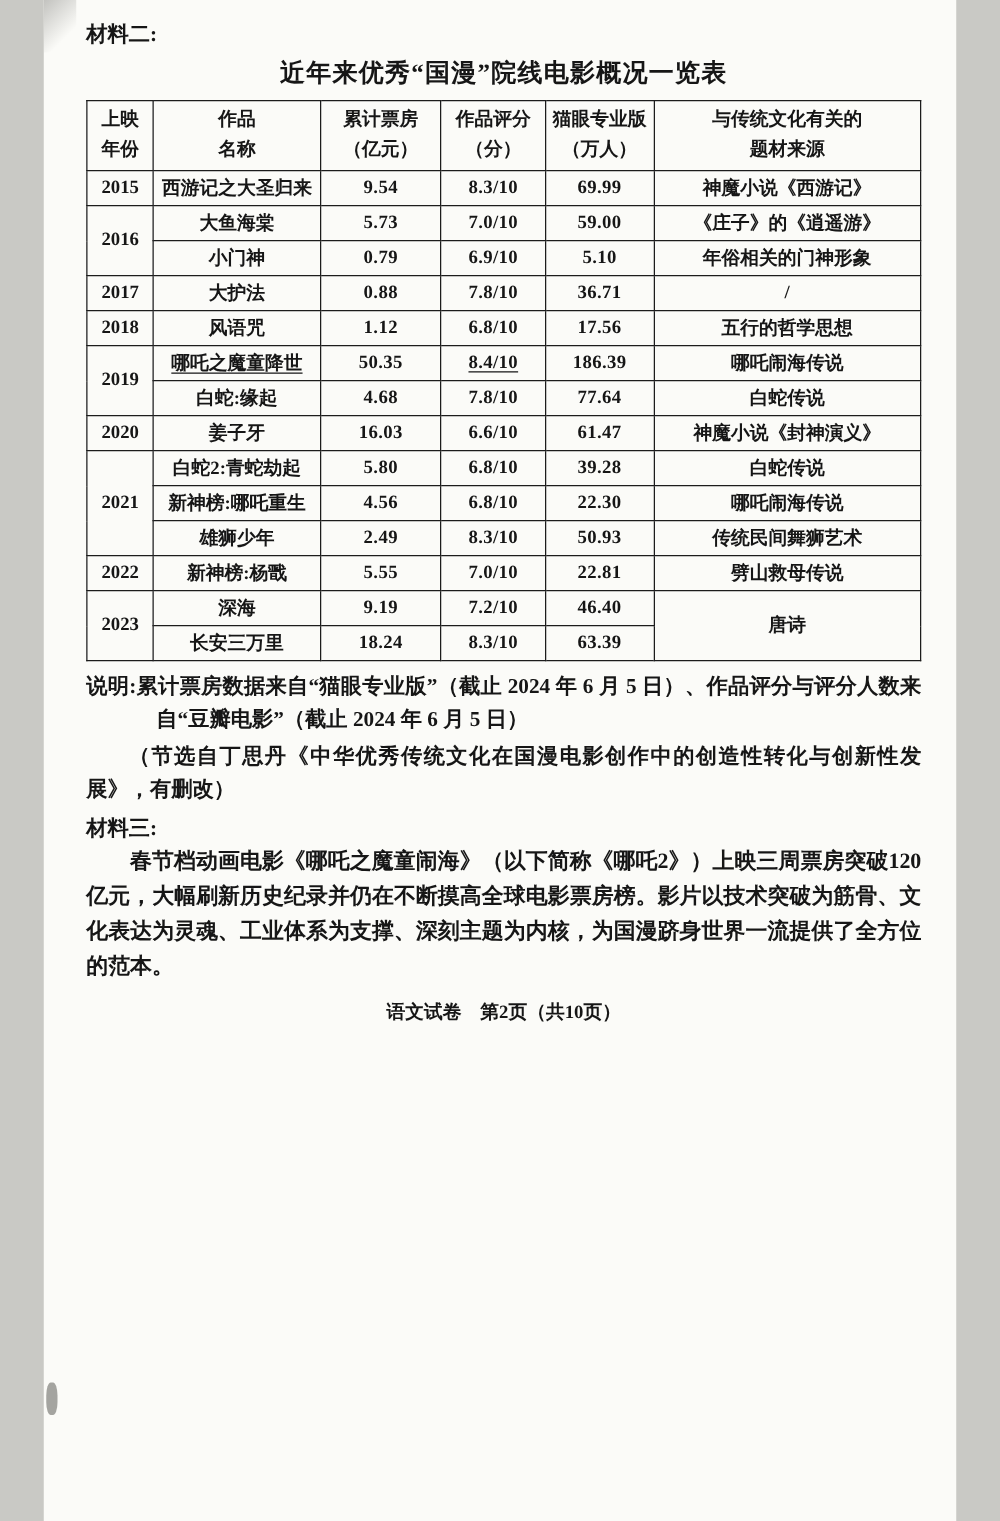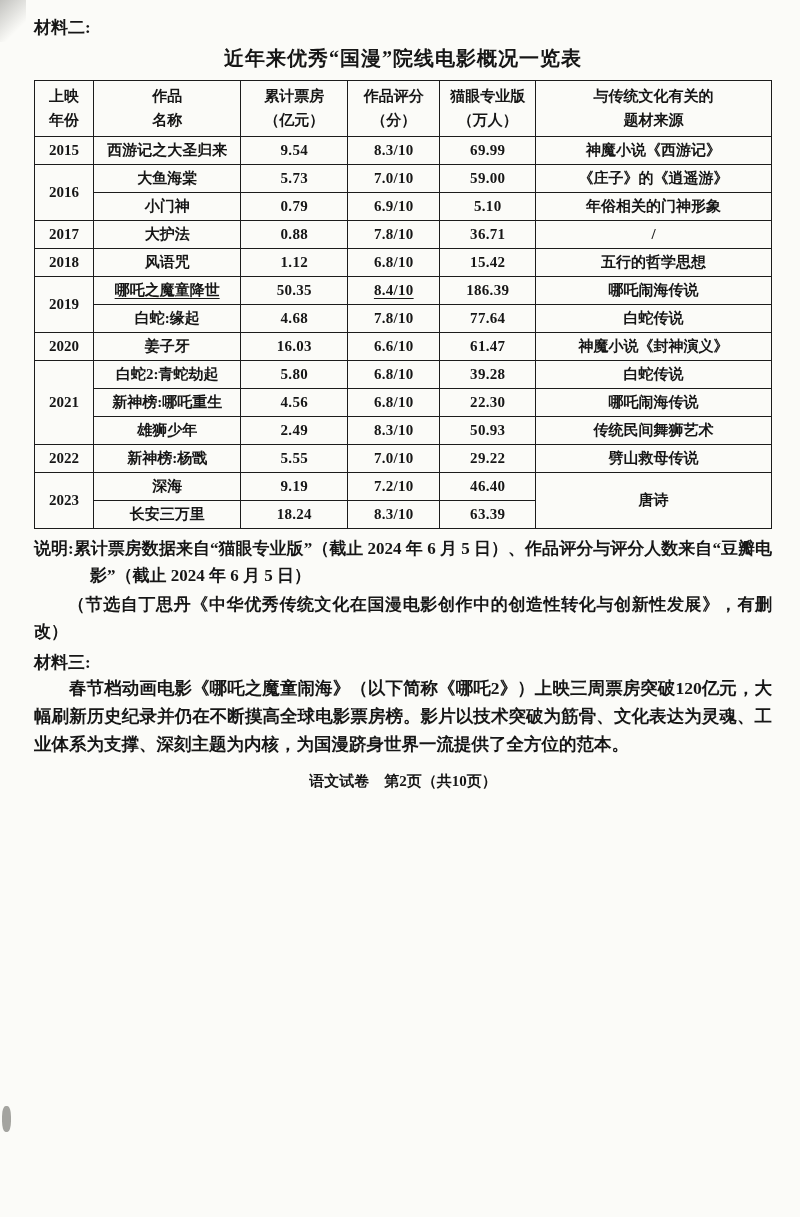--- a/index.html
+++ b/index.html
@@ -1,18 +1,18 @@
 <!DOCTYPE html>
 <html><head>
 <meta charset="utf-8">
 <style>
   * { margin:0; padding:0; box-sizing:border-box; }
   html, body { background:#c9c9c5; }
   .page {
-    width:800px; height:1217px; margin:0 auto; background:#fbfbf8;
+    width:730px; height:1217px; margin:0 auto; background:#fbfbf8;
     font-family:"Liberation Serif","DejaVu Serif",serif;
     color:#161616; padding:16px 28px 0 34px; position:relative; overflow:hidden;
   }
   .corner-shade { position:absolute; left:0; top:0; width:26px; height:42px;
     background:linear-gradient(135deg,#8a8a86,transparent 70%); opacity:.5; }
   .smudge { position:absolute; left:2px; top:1106px; width:9px; height:26px;
     background:#5d5d58; border-radius:40%; opacity:.55; }
   .m-label { font-size:17px; font-weight:bold; }
   .t-title { text-align:center; font-size:20px; font-weight:bold; letter-spacing:1px; margin:6px 0 8px; }
   table.movies { width:100%; border-collapse:collapse; table-layout:fixed; font-size:15px; }
@@ -106,21 +106,21 @@
           <td class="num">0.88</td>
           <td class="num">7.8/10</td>
           <td class="num">36.71</td>
           <td class="src">/</td>
         </tr>
         <tr>
           <td class="year">2018</td>
           <td class="title">风语咒</td>
           <td class="num">1.12</td>
           <td class="num">6.8/10</td>
-          <td class="num">15.42</td>
+          <td class="num">17.56</td>
           <td class="src">五行的哲学思想</td>
         </tr>
         <tr>
           <td rowspan="2" class="year">2019</td>
           <td class="title u">哪吒之魔童降世</td>
           <td class="num">50.35</td>
           <td class="num u">8.4/10</td>
           <td class="num">186.39</td>
           <td class="src">哪吒闹海传说</td>
         </tr>
@@ -159,21 +159,21 @@
           <td class="num">2.49</td>
           <td class="num">8.3/10</td>
           <td class="num">50.93</td>
           <td class="src">传统民间舞狮艺术</td>
         </tr>
         <tr>
           <td class="year">2022</td>
           <td class="title">新神榜:杨戬</td>
           <td class="num">5.55</td>
           <td class="num">7.0/10</td>
-          <td class="num">29.22</td>
+          <td class="num">22.81</td>
           <td class="src">劈山救母传说</td>
         </tr>
         <tr>
           <td rowspan="2" class="year">2023</td>
           <td class="title">深海</td>
           <td class="num">9.19</td>
           <td class="num">7.2/10</td>
           <td class="num">46.40</td>
           <td rowspan="2" class="src">唐诗</td>
         </tr>

